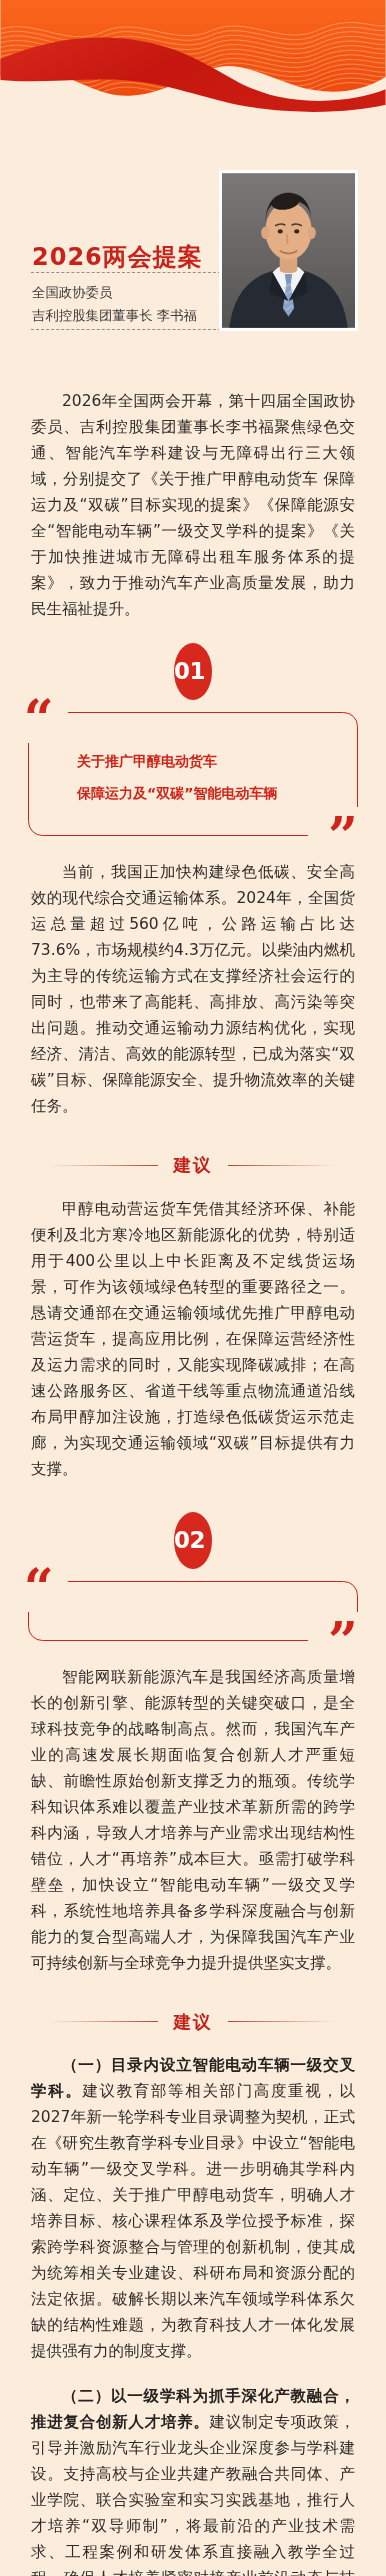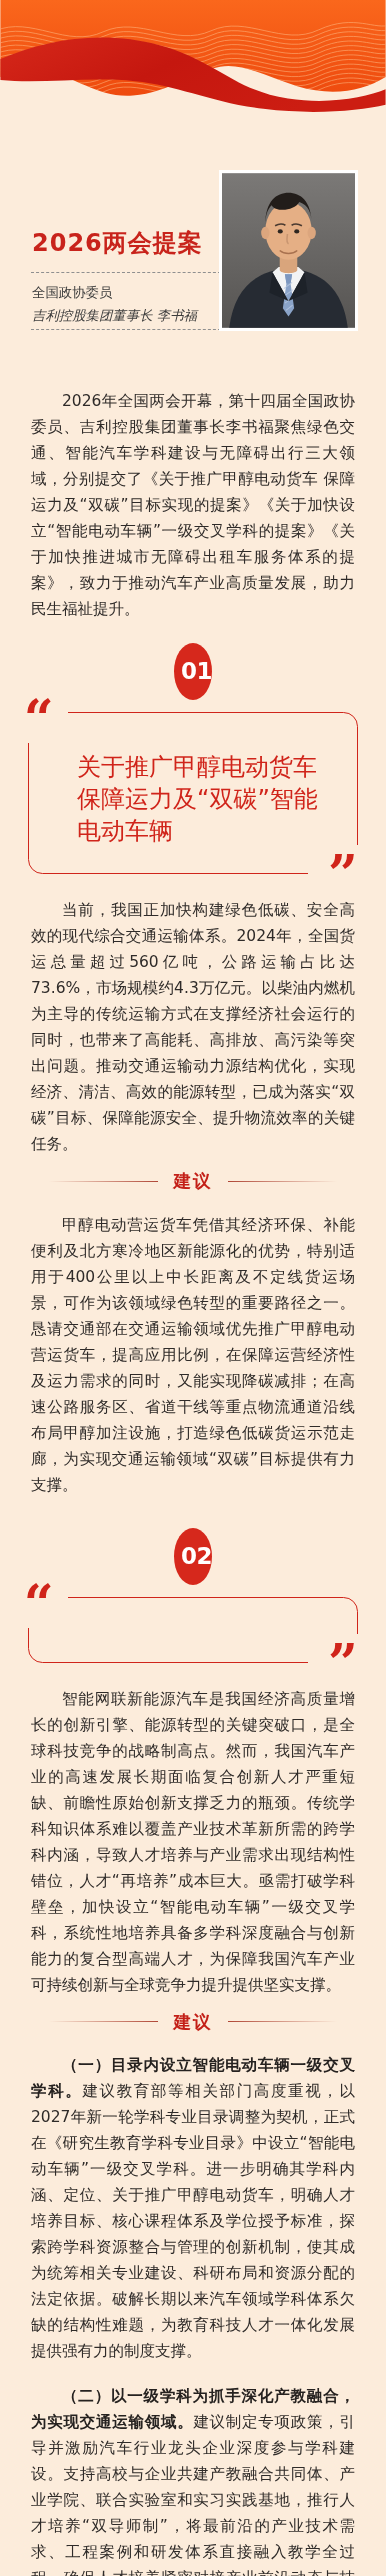--- a/index.html
+++ b/index.html
@@ -8,60 +8,60 @@
     --accent-dark:#c31f17;
     --ink:#2f2b29;
   }
   html,body{margin:0;padding:0;}
   body{font-family:"DejaVu Sans",sans-serif;background:#fff;}
   .page{position:relative;width:386px;height:3763px;margin:0 auto;background:var(--bg);overflow:hidden;}
 
   
   .hero{position:relative;height:386px;}
   .hero-waves{position:absolute;top:0;left:0;display:block;}
-  .hero-title{position:absolute;left:32px;top:231px;margin:0;font-size:24px;font-weight:800;
+  .hero-title{position:absolute;left:32px;top:245px;margin:0;font-size:24px;font-weight:800;
               color:#c8231b;letter-spacing:1px;line-height:1;}
   .dash{position:absolute;left:31px;width:190px;border-top:1px dashed #8f8f8f;}
   .dash1{top:272px;}
   .dash2{top:329px;}
   .byline{position:absolute;left:32px;color:#3c3c3c;font-size:13.4px;line-height:1;}
   .byline1{top:286px;}
-  .byline2{top:309px;font-style:italic;}
+  .byline2{top:309px;}
   .portrait{position:absolute;left:219px;top:170px;width:139px;height:161px;background:#fff;
             box-sizing:border-box;padding:3.1px;}
   .portrait svg{display:block;}
 
   
   .para{margin:0 31px;font-size:15.5px;line-height:26px;color:var(--ink);text-align:justify;}
   .indent{text-indent:2em;}
   .intro{margin-top:2.1px;}
   .sec-para{margin-top:23px;}
   .sug{margin-top:18.5px;}
   .sug-first{}
   .para b{font-weight:700;color:#262220;}
 
   
   .marker{width:38px;height:57px;margin:30px auto 0;background:#d6281c;border-radius:50%;
-          display:flex;align-items:center;justify-content:flex-end;color:#fff;
+          display:flex;align-items:center;justify-content:flex-start;color:#fff;
           font-size:23px;font-weight:800;letter-spacing:-0.5px;}
   .marker.first{margin-top:20.6px;}
 
   
   .qbox{position:relative;margin:12.4px 28px 0;border:1.5px solid var(--accent);border-radius:14.4px;
         padding:32px 20.6px 26px 48px;box-sizing:border-box;}
   .qbox::before{content:"";position:absolute;top:-2.1px;left:-2.6px;width:42px;height:32px;background:var(--bg);}
   .qbox::after{content:"";position:absolute;bottom:-2.1px;right:-2.6px;width:52px;height:30px;background:var(--bg);}
-  .qtitle{position:relative;z-index:2;font-size:24px;line-height:32px;font-weight:400;color:var(--accent);margin-top:6px;}
+  .qtitle{position:relative;z-index:2;font-size:14px;line-height:32px;font-weight:700;color:var(--accent);}
   .quote{position:absolute;z-index:3;color:var(--accent);font-family:"DejaVu Serif",serif;
          font-weight:700;font-size:52px;line-height:1;}
   .quote.open{top:-19.6px;left:-5.2px;}
   .quote.close{bottom:-27px;right:-1px;}
 
   
-  .sugdiv{margin-top:12px;display:flex;align-items:center;justify-content:center;gap:15.5px;height:24px;text-align:right;}
+  .sugdiv{margin-top:34px;display:flex;align-items:center;justify-content:center;gap:15.5px;height:24px;text-align:right;}
   .sugdiv .line{width:109px;height:1px;}
   .sugdiv .l{background:linear-gradient(to right,rgba(176,60,40,0),#b04736);}
   .sugdiv .r{background:linear-gradient(to left,rgba(176,60,40,0),#b04736);}
   .sug-label{font-size:17.5px;font-weight:800;color:var(--accent-dark);letter-spacing:2.1px;}
   .content{position:relative;z-index:1;}
 </style>
 </head>
 <body>
 
 <div class="page">
@@ -148,21 +148,21 @@
           <path d="M103,102 C110,98 118,98 123,101" stroke="#4a3a30" stroke-width="3" fill="none"></path>
           <path d="M135,101 C140,98 148,98 155,102" stroke="#4a3a30" stroke-width="3" fill="none"></path>
           <ellipse cx="113" cy="113" rx="5" ry="4" fill="#2e2620"></ellipse>
           <ellipse cx="145" cy="113" rx="5" ry="4" fill="#2e2620"></ellipse>
           <path d="M127,118 C126,128 124,134 129,137" stroke="#c89570" stroke-width="3" fill="none"></path>
           <path d="M112,150 C122,158 136,158 146,150" stroke="#a8714f" stroke-width="3" fill="none"></path>
         </svg>
       </div>
     </div>
 
-    <p class="para indent intro">2026年全国两会开幕，第十四届全国政协委员、吉利控股集团董事长李书福聚焦绿色交通、智能汽车学科建设与无障碍出行三大领域，分别提交了《关于推广甲醇电动货车 保障运力及“双碳”目标实现的提案》《关于加快设立“智能电动车辆”一级交叉学科的提案》《关于加快推进城市无障碍出租车服务体系的提案》，致力于推动汽车产业高质量发展，助力民生福祉提升。</p>
+    <p class="para indent intro">2026年全国两会开幕，第十四届全国政协委员、吉利控股集团董事长李书福聚焦绿色交通、智能汽车学科建设与无障碍出行三大领域，分别提交了《关于推广甲醇电动货车 保障运力及“双碳”目标实现的提案》《保障能源安全“智能电动车辆”一级交叉学科的提案》《关于加快推进城市无障碍出租车服务体系的提案》，致力于推动汽车产业高质量发展，助力民生福祉提升。</p>
 
     <div class="marker first">
       <span>01</span>
     </div>
     <div class="qbox">
       <span class="quote open">“</span>
       <div class="qtitle">
         <div>关于推广甲醇电动货车</div>
         <div>保障运力及“双碳”智能电动车辆</div>
       </div>
@@ -185,17 +185,17 @@
       </div>
       <span class="quote close">”</span>
     </div>
     <p class="para indent sec-para">智能网联新能源汽车是我国经济高质量增长的创新引擎、能源转型的关键突破口，是全球科技竞争的战略制高点。然而，我国汽车产业的高速发展长期面临复合创新人才严重短缺、前瞻性原始创新支撑乏力的瓶颈。传统学科知识体系难以覆盖产业技术革新所需的跨学科内涵，导致人才培养与产业需求出现结构性错位，人才“再培养”成本巨大。亟需打破学科壁垒，加快设立“智能电动车辆”一级交叉学科，系统性地培养具备多学科深度融合与创新能力的复合型高端人才，为保障我国汽车产业可持续创新与全球竞争力提升提供坚实支撑。</p>
     <div class="sugdiv">
       <span class="line l"></span>
       <span class="sug-label">建议</span>
       <span class="line r"></span>
     </div>
     <p class="para indent sug sug-first"><b>（一）目录内设立智能电动车辆一级交叉学科。</b><span>建议教育部等相关部门高度重视，以2027年新一轮学科专业目录调整为契机，正式在《研究生教育学科专业目录》中设立“智能电动车辆”一级交叉学科。进一步明确其学科内涵、定位、关于推广甲醇电动货车，明确人才培养目标、核心课程体系及学位授予标准，探索跨学科资源整合与管理的创新机制，使其成为统筹相关专业建设、科研布局和资源分配的法定依据。破解长期以来汽车领域学科体系欠缺的结构性难题，为教育科技人才一体化发展提供强有力的制度支撑。</span></p>
-    <p class="para indent sug"><b>（二）以一级学科为抓手深化产教融合，为实现交通运输领域。</b><span>建议制定专项政策，引导并激励汽车行业龙头企业深度参与学科建设。支持高校与企业共建产教融合共同体、产业学院、联合实验室和实习实践基地，推行人才培养“双导师制”，将最前沿的产业技术需求、工程案例和研发体系直接融入教学全过程。确保人才培养紧密对接产业前沿动态与技术需求，并形成“产业需求牵引学科发展，学术创新赋能产业升级”的良性循环，增强整个产业链的核心竞争力。</span></p>
+    <p class="para indent sug"><b>（二）以一级学科为抓手深化产教融合，推进复合创新人才培养。</b><span>建议制定专项政策，引导并激励汽车行业龙头企业深度参与学科建设。支持高校与企业共建产教融合共同体、产业学院、联合实验室和实习实践基地，推行人才培养“双导师制”，将最前沿的产业技术需求、工程案例和研发体系直接融入教学全过程。确保人才培养紧密对接产业前沿动态与技术需求，并形成“产业需求牵引学科发展，学术创新赋能产业升级”的良性循环，增强整个产业链的核心竞争力。</span></p>
 
   </div>
 </div>
 
 
 </body></html>

